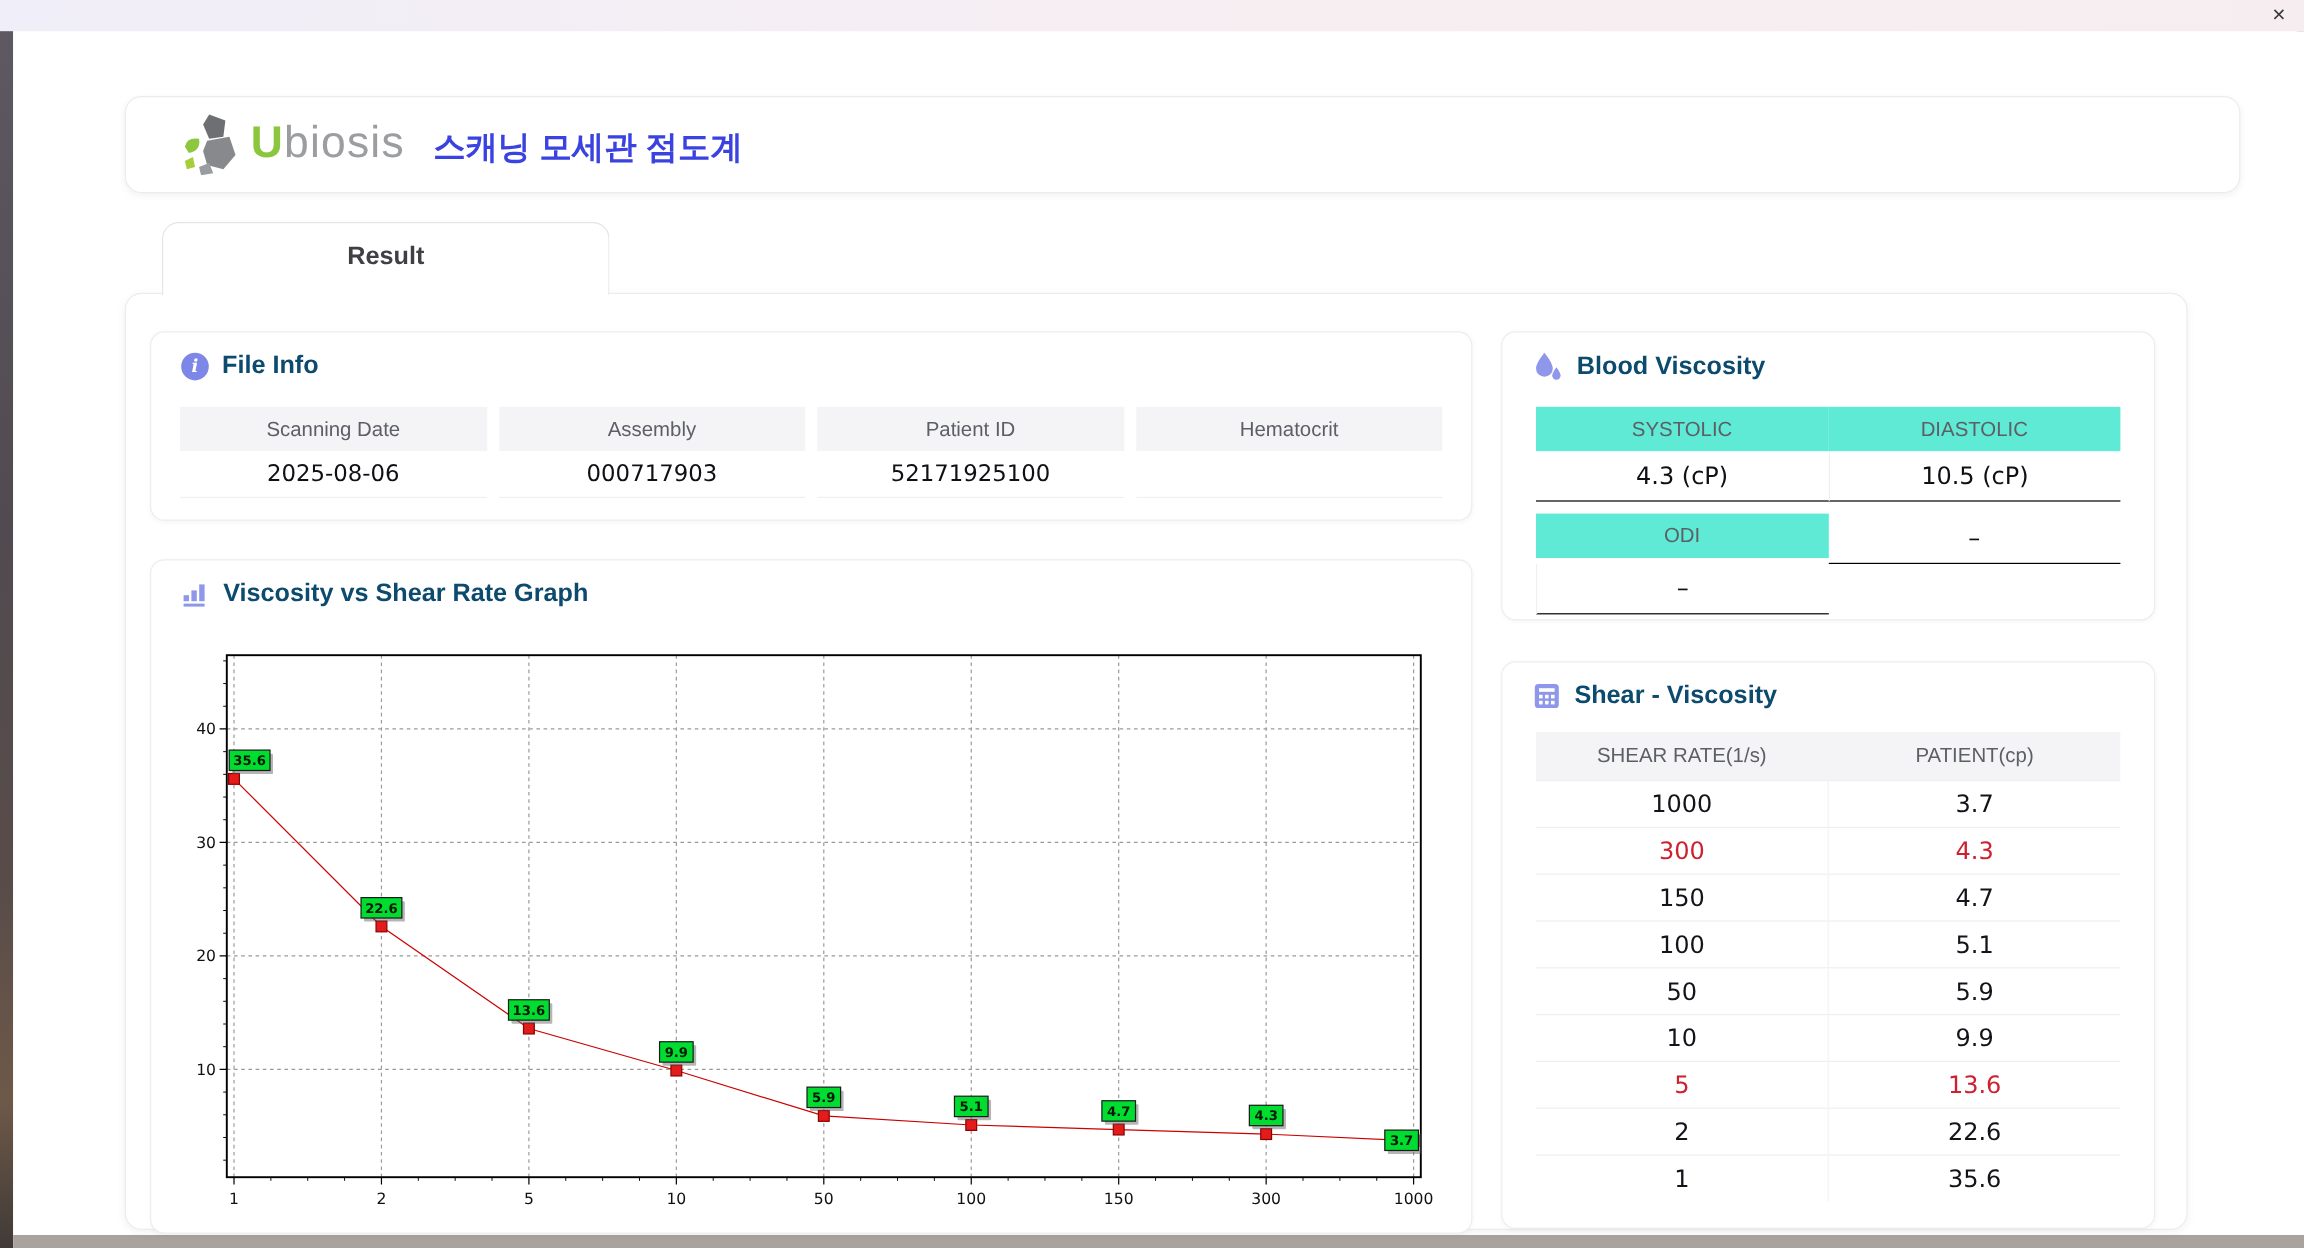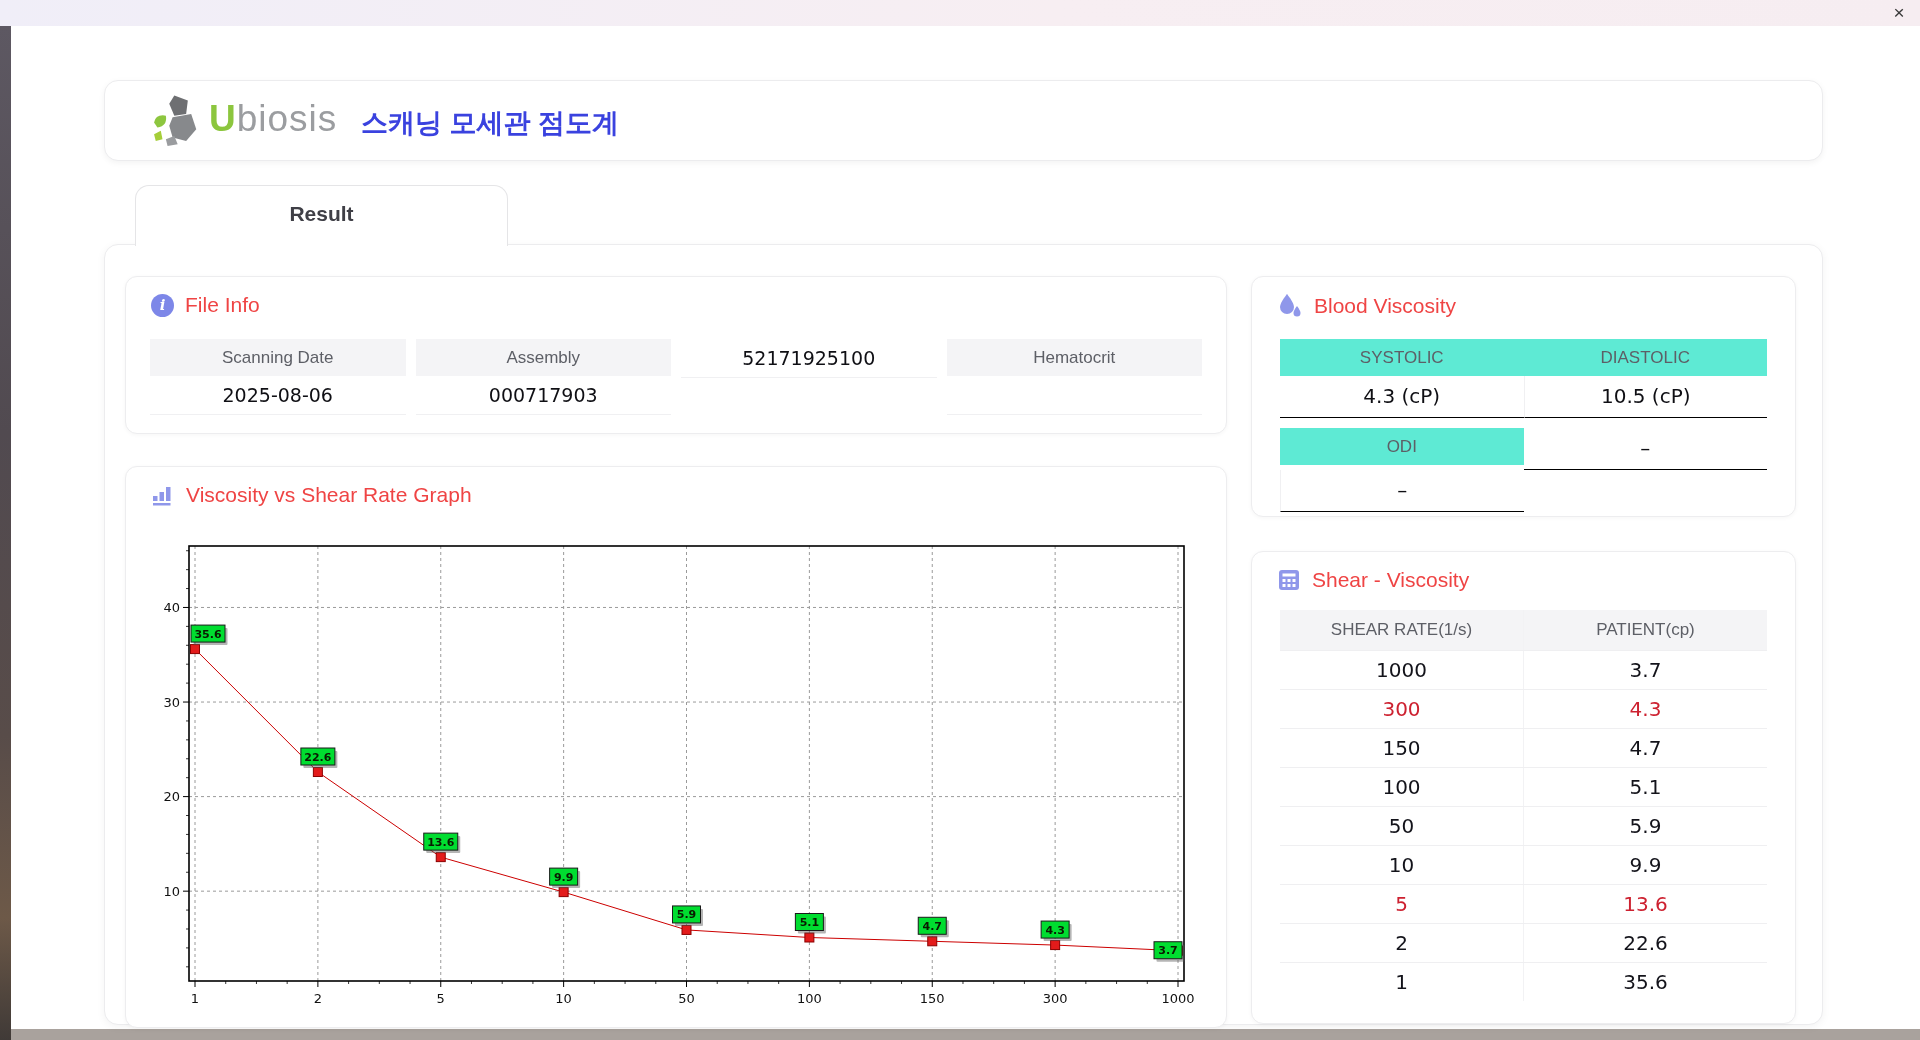--- a/index.html
+++ b/index.html
@@ -13,21 +13,21 @@
     text-align:center;font-size:19px;color:#3a3a3a;}
   .edge-left{position:absolute;left:0;top:26px;width:11px;height:1014px;
     background:linear-gradient(180deg,#5d5862 0%,#514a50 40%,#584c49 70%,#6d5948 88%,#403a37 100%);}
   .edge-bottom{position:absolute;left:11px;top:1029px;width:1909px;height:11px;background:#a9a29d;}
   .edge-right{position:absolute;left:1914px;top:26px;width:6px;height:86px;background:#6f6a72;}
 
   .window{position:absolute;left:11px;top:26px;width:1909px;height:1003px;background:#ffffff;}
 
   
   .header-card{position:absolute;left:93px;top:54px;width:1717px;height:79px;background:#fff;
-    border:1px solid #ececee;border-radius:14px;box-shadow:0 2px 6px rgba(0,0,0,0.05);}
+    border:1px solid #ececee;border-radius:14px;box-shadow:0 2px 6px rgba(0,0,0,0.05);padding-left:44px;}
   .logo{position:absolute;left:44px;top:11px;display:flex;align-items:center;gap:6px;}
   .logo-mark{width:54px;height:54px;}
   .logo-text{font-size:37px;font-weight:600;letter-spacing:1px;}
   .logo-u{color:#8cc63e;}
   .logo-rest{color:#9b9da0;font-weight:500;}
   .app-title{position:absolute;left:256px;top:24px;font-size:27px;font-weight:700;color:#3a42df;}
 
   
   .tab{position:absolute;text-align:center;font-weight:700;font-size:21px;
     border:1px solid #e5e5e7;border-bottom:none;border-radius:14px 14px 0 0;box-sizing:border-box;}
@@ -41,21 +41,21 @@
     border:1px solid #ececee;border-radius:14px;box-shadow:0 2px 8px rgba(0,0,0,0.05);}
 
   .card{position:absolute;background:#fff;border:1px solid #ededef;border-radius:12px;
     box-shadow:0 1px 4px rgba(0,0,0,0.04);}
   .file-card{left:114px;top:250px;width:1100px;height:156px;}
   .graph-card{left:114px;top:440px;width:1100px;height:560px;}
   .blood-card{left:1240px;top:250px;width:543px;height:239px;}
   .shear-card{left:1240px;top:525px;width:543px;height:471px;}
 
   .card-head{position:absolute;left:25px;top:16px;display:flex;align-items:center;gap:11px;}
-  .card-title{font-size:21px;font-weight:400;color:#ef4444;}
+  .card-title{font-size:21px;font-weight:700;color:#0c4a6e;}
   .info-icon{display:inline-block;width:23px;height:23px;border-radius:50%;background:#7d87e8;
     color:#fff;font-size:15px;font-weight:700;text-align:center;line-height:23px;
     font-family:"DejaVu Serif",serif;font-style:italic;}
 
   
   .file-fields{position:absolute;left:24px;top:62px;width:1052px;display:flex;gap:10px;}
   .f-col{flex:1;}
   .f-h{height:37px;line-height:37px;background:#f4f4f6;color:#5d5f66;font-size:17px;text-align:center;}
   .f-v{height:38px;line-height:38px;font-size:19px;color:#0f0f14;text-align:center;
     border-bottom:1px solid #f0f0f2;background:#fff;font-family:"DejaVu Sans",sans-serif;}
@@ -121,20 +121,21 @@
       <div class="file-fields">
           <div class="f-col">
             <div class="f-h">Scanning Date</div>
             <div class="f-v">2025-08-06</div>
           </div>
           <div class="f-col">
             <div class="f-h">Assembly</div>
             <div class="f-v">000717903</div>
           </div>
           <div class="f-col">
+            <div class="f-h">Patient ID</div>
             <div class="f-v">52171925100</div>
           </div>
           <div class="f-col">
             <div class="f-h">Hematocrit</div>
             <div class="f-v"></div>
           </div>
         </div>
     </div>
 
     <div class="card graph-card">

